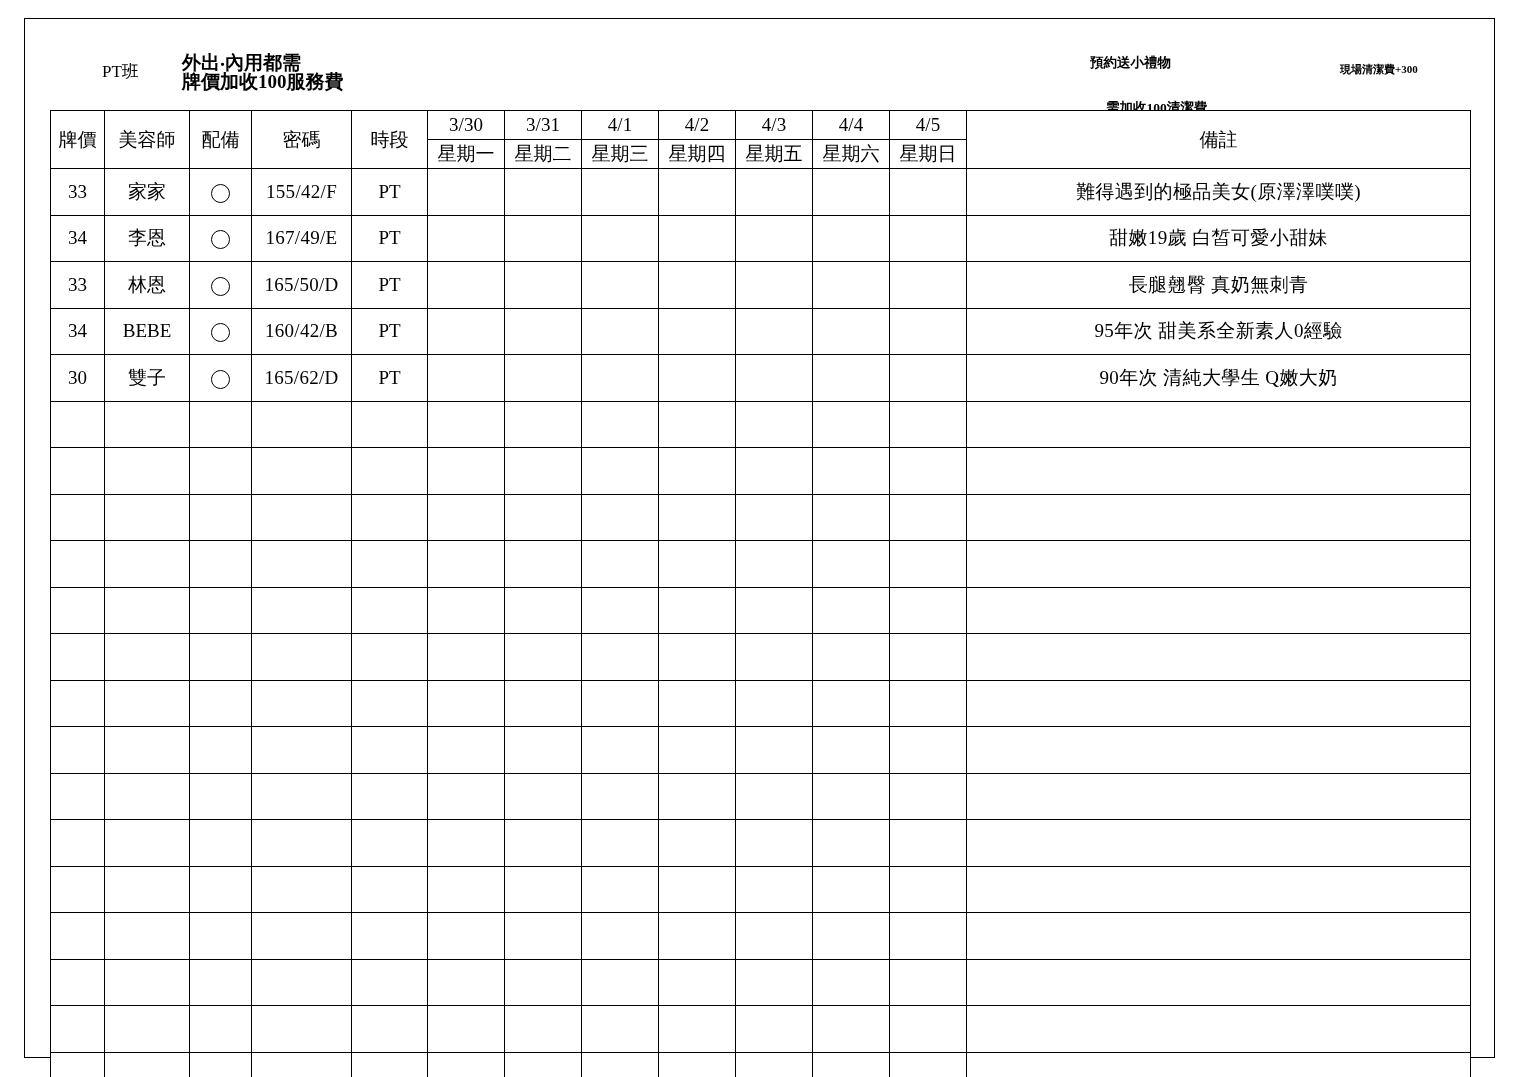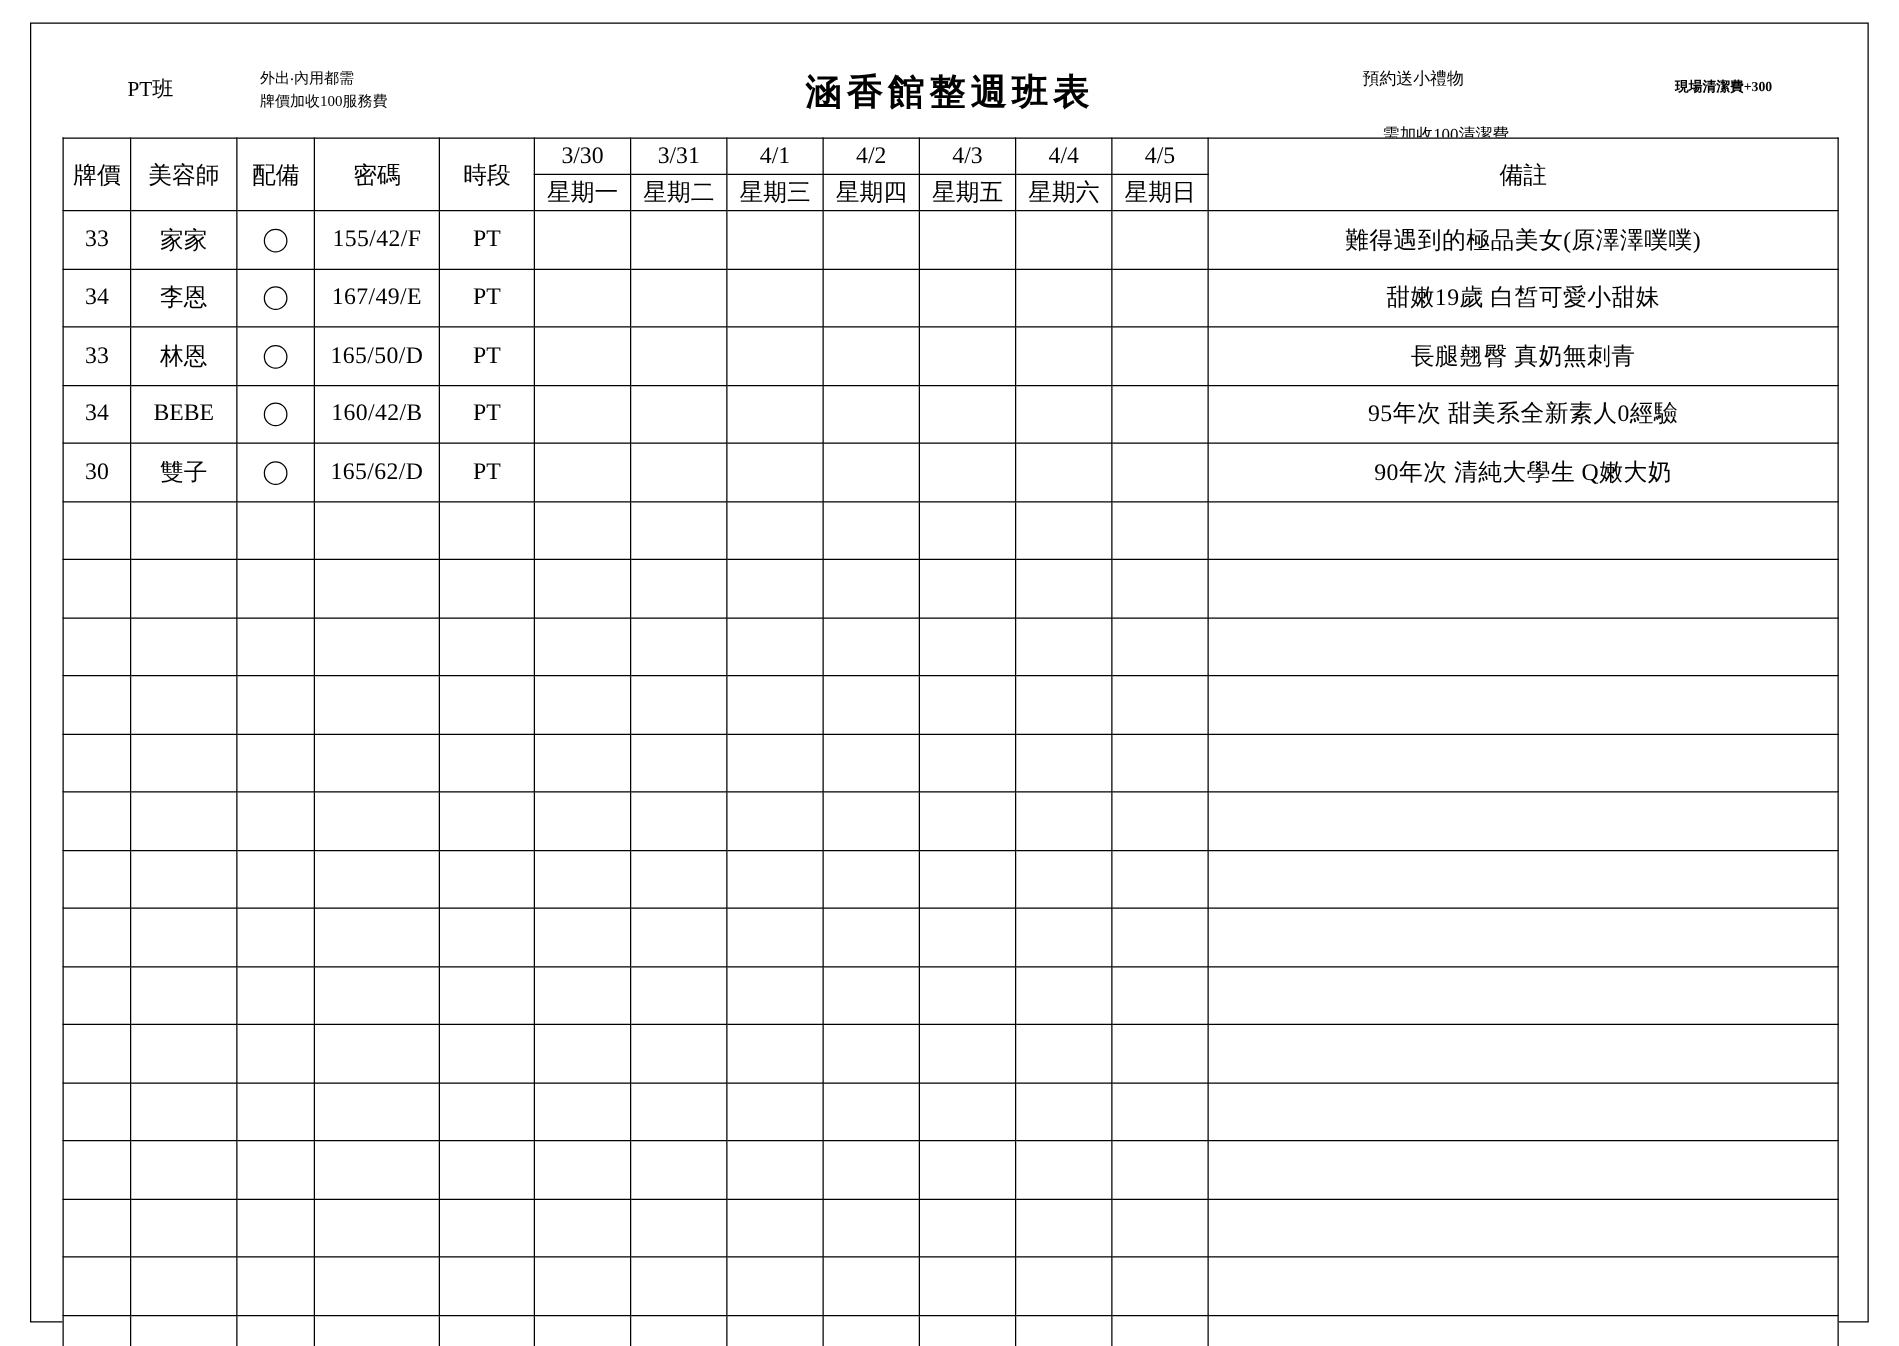--- a/index.html
+++ b/index.html
@@ -42,44 +42,44 @@
   .hdr-left-tag {
     position: absolute;
     left: 52px;
     top: 14px;
     font-size: 17px;
     font-family: "Liberation Serif", serif;
     white-space: nowrap;
   }
   .hdr-note-1 {
     position: absolute;
-    left: 158px;
+    left: 132px;
     top: 7px;
-    font-size: 12px;
-    font-weight: normal;
+    font-size: 19px;
+    font-weight: bold;
     line-height: 19px;
     white-space: nowrap;
   }
   .title {
     position: absolute;
     left: 0;
     right: 0;
     top: 8px;
     text-align: center;
     font-size: 29px;
     font-weight: bold;
     letter-spacing: 4px;
     font-family: "Liberation Serif", "DejaVu Serif", serif;
   }
   .hdr-note-2 {
     position: absolute;
     left: 1040px;
     top: 7px;
     font-size: 13.5px;
-    font-weight: normal;
+    font-weight: bold;
     line-height: 19px;
     white-space: nowrap;
   }
   .hdr-note-2 .l2 { padding-left: 16px; margin-top: 26px; }
   .hdr-note-3 {
     position: absolute;
     left: 1290px;
     top: 16px;
     font-size: 11px;
     font-weight: bold;
@@ -151,21 +151,20 @@
   <div class="page-frame"></div>
 
   <div class="header">
     <div class="hdr-left-tag">PT班</div>
 
     <div class="hdr-note-1">
       <div>外出‧內用都需</div>
       <div>牌價加收100服務費</div>
     </div>
 
-    <div class="title">涵香館整週班表</div>
 
     <div class="hdr-note-2">
       <div>預約送小禮物</div>
       <div class="l2">需加收100清潔費</div>
     </div>
 
     <div class="hdr-note-3">現場清潔費+300</div>
   </div>
 
   <table class="sched">

